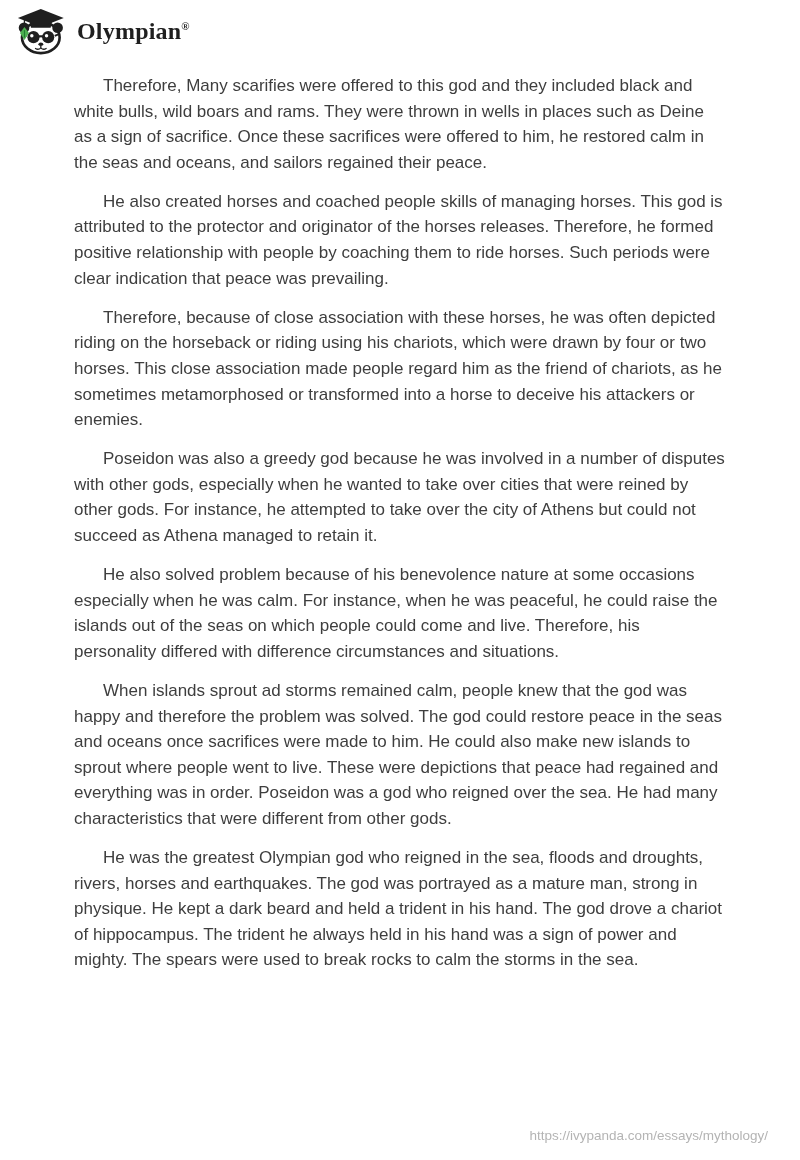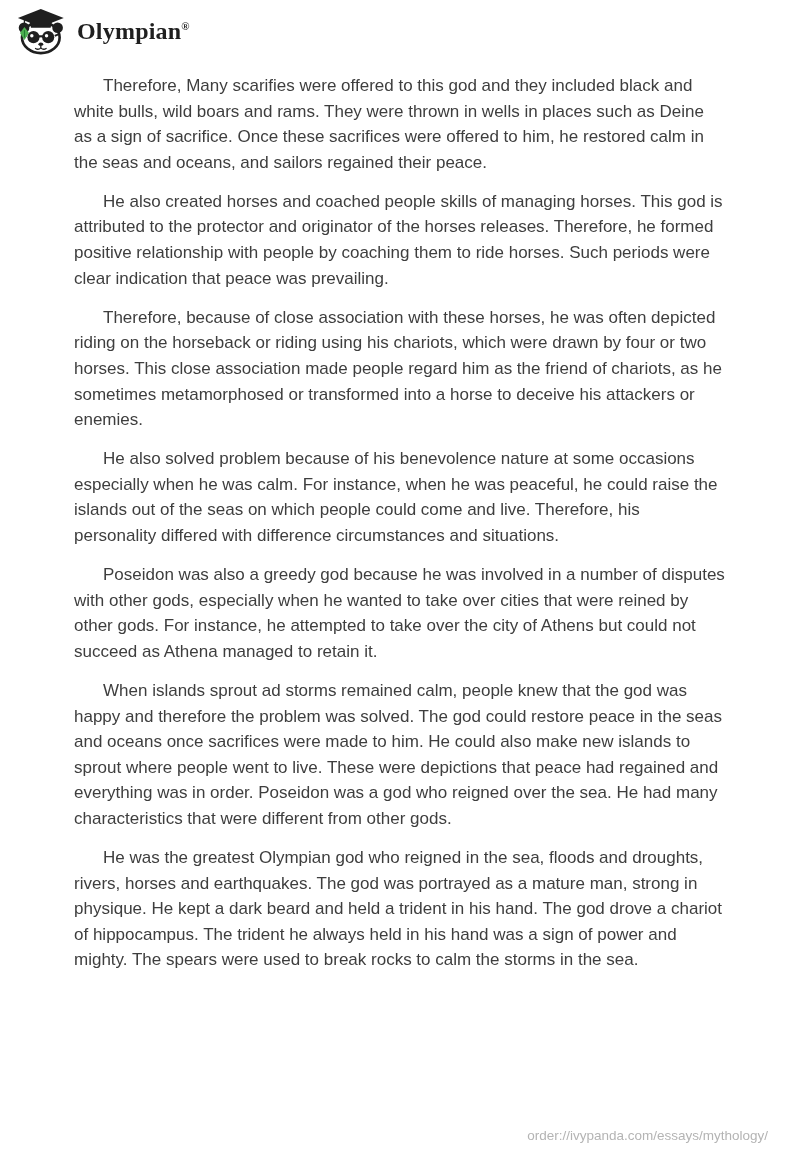--- a/index.html
+++ b/index.html
@@ -99,21 +99,21 @@
         <line x1="14" y1="28" x2="14" y2="37" stroke="#1f7a2e" stroke-width="1.2"></line>
       </svg>
       <div class="brand-text"><span>Olympian</span><sup>®</sup></div>
     </div>
   </div>
 
   <div class="content">
     <p>Therefore, Many scarifies were offered to this god and they included black and white bulls, wild boars and rams. They were thrown in wells in places such as Deine as a sign of sacrifice. Once these sacrifices were offered to him, he restored calm in the seas and oceans, and sailors regained their peace.</p>
     <p>He also created horses and coached people skills of managing horses. This god is attributed to the protector and originator of the horses releases. Therefore, he formed positive relationship with people by coaching them to ride horses. Such periods were clear indication that peace was prevailing.</p>
     <p>Therefore, because of close association with these horses, he was often depicted riding on the horseback or riding using his chariots, which were drawn by four or two horses. This close association made people regard him as the friend of chariots, as he sometimes metamorphosed or transformed into a horse to deceive his attackers or enemies.</p>
+    <p>Poseidon was also a greedy god because he was involved in a number of disputes with other gods, especially when he wanted to take over cities that were reined by other gods. For instance, he attempted to take over the city of Athens but could not succeed as Athena managed to retain it.</p>
     <p>He also solved problem because of his benevolence nature at some occasions especially when he was calm. For instance, when he was peaceful, he could raise the islands out of the seas on which people could come and live. Therefore, his personality differed with difference circumstances and situations.</p>
-    <p>Poseidon was also a greedy god because he was involved in a number of disputes with other gods, especially when he wanted to take over cities that were reined by other gods. For instance, he attempted to take over the city of Athens but could not succeed as Athena managed to retain it.</p>
     <p>When islands sprout ad storms remained calm, people knew that the god was happy and therefore the problem was solved. The god could restore peace in the seas and oceans once sacrifices were made to him. He could also make new islands to sprout where people went to live. These were depictions that peace had regained and everything was in order. Poseidon was a god who reigned over the sea. He had many characteristics that were different from other gods.</p>
     <p>He was the greatest Olympian god who reigned in the sea, floods and droughts, rivers, horses and earthquakes. The god was portrayed as a mature man, strong in physique. He kept a dark beard and held a trident in his hand. The god drove a chariot of hippocampus. The trident he always held in his hand was a sign of power and mighty. The spears were used to break rocks to calm the storms in the sea.</p>
   </div>
 
-  <a class="footer-url" href="#">order://ivypanda.com/essays/mythology/</a>
+  <a class="footer-url" href="#">https://ivypanda.com/essays/mythology/</a>
 
 </div>
 
 </body></html>

